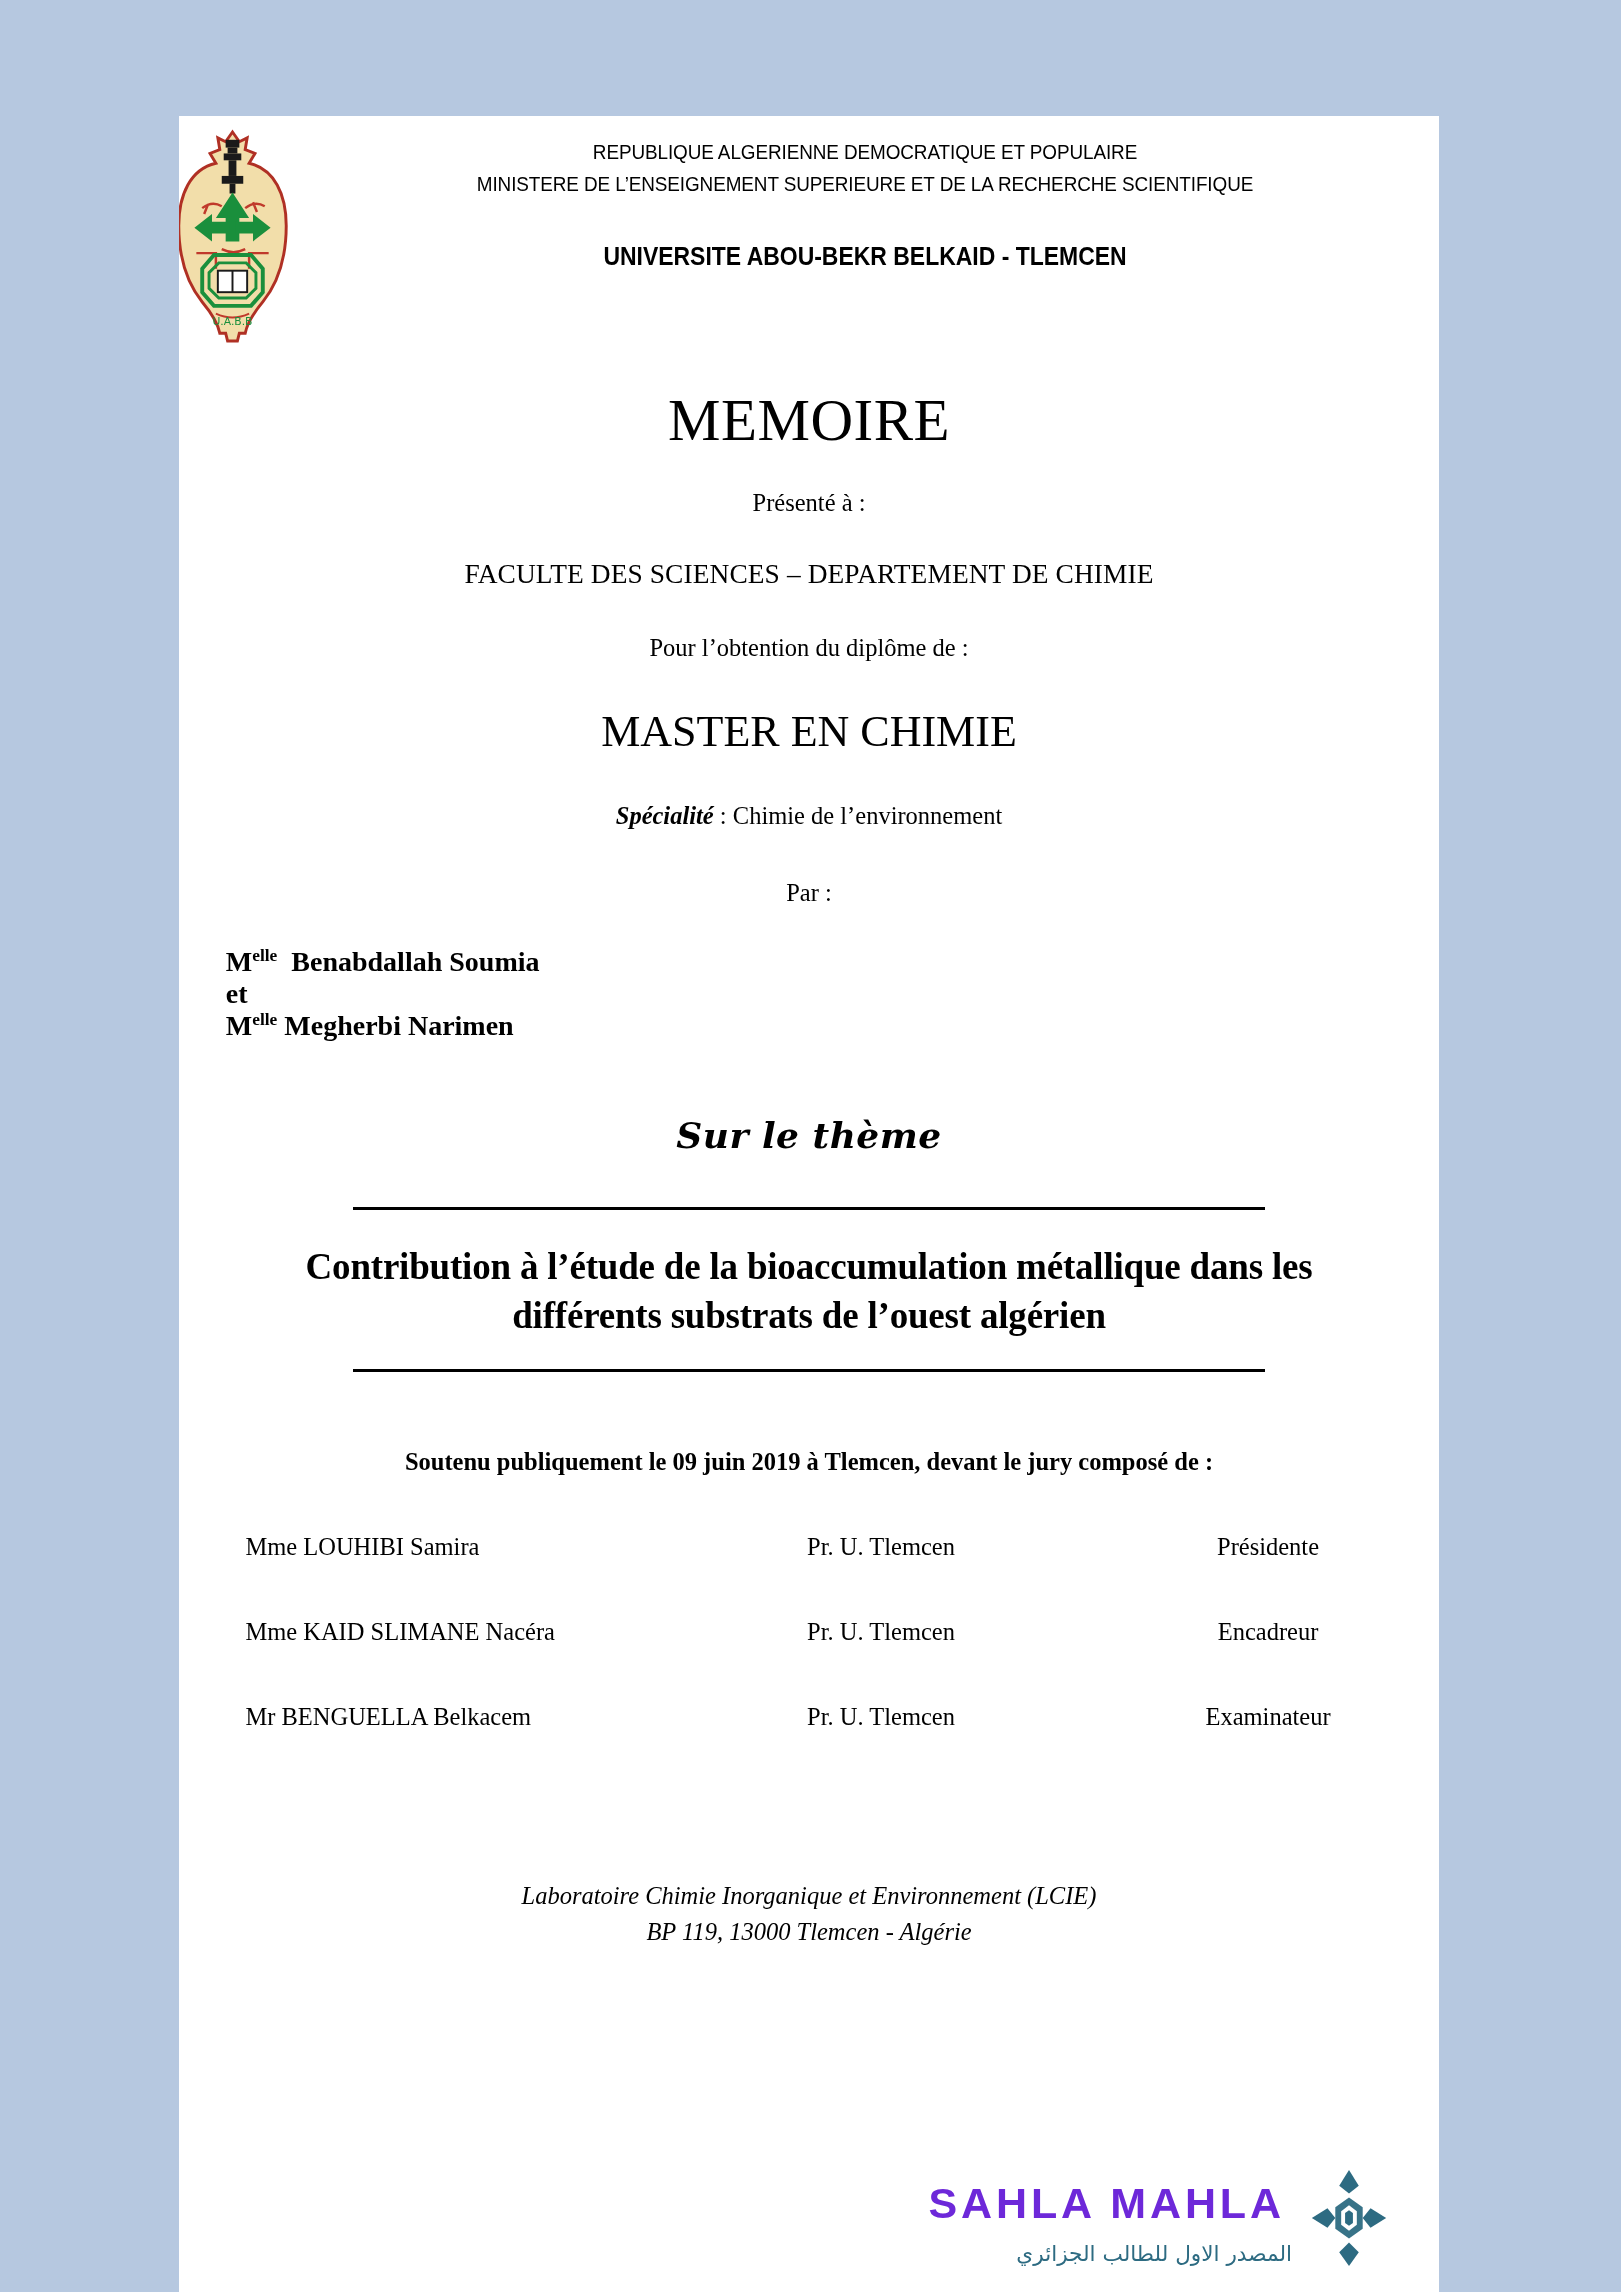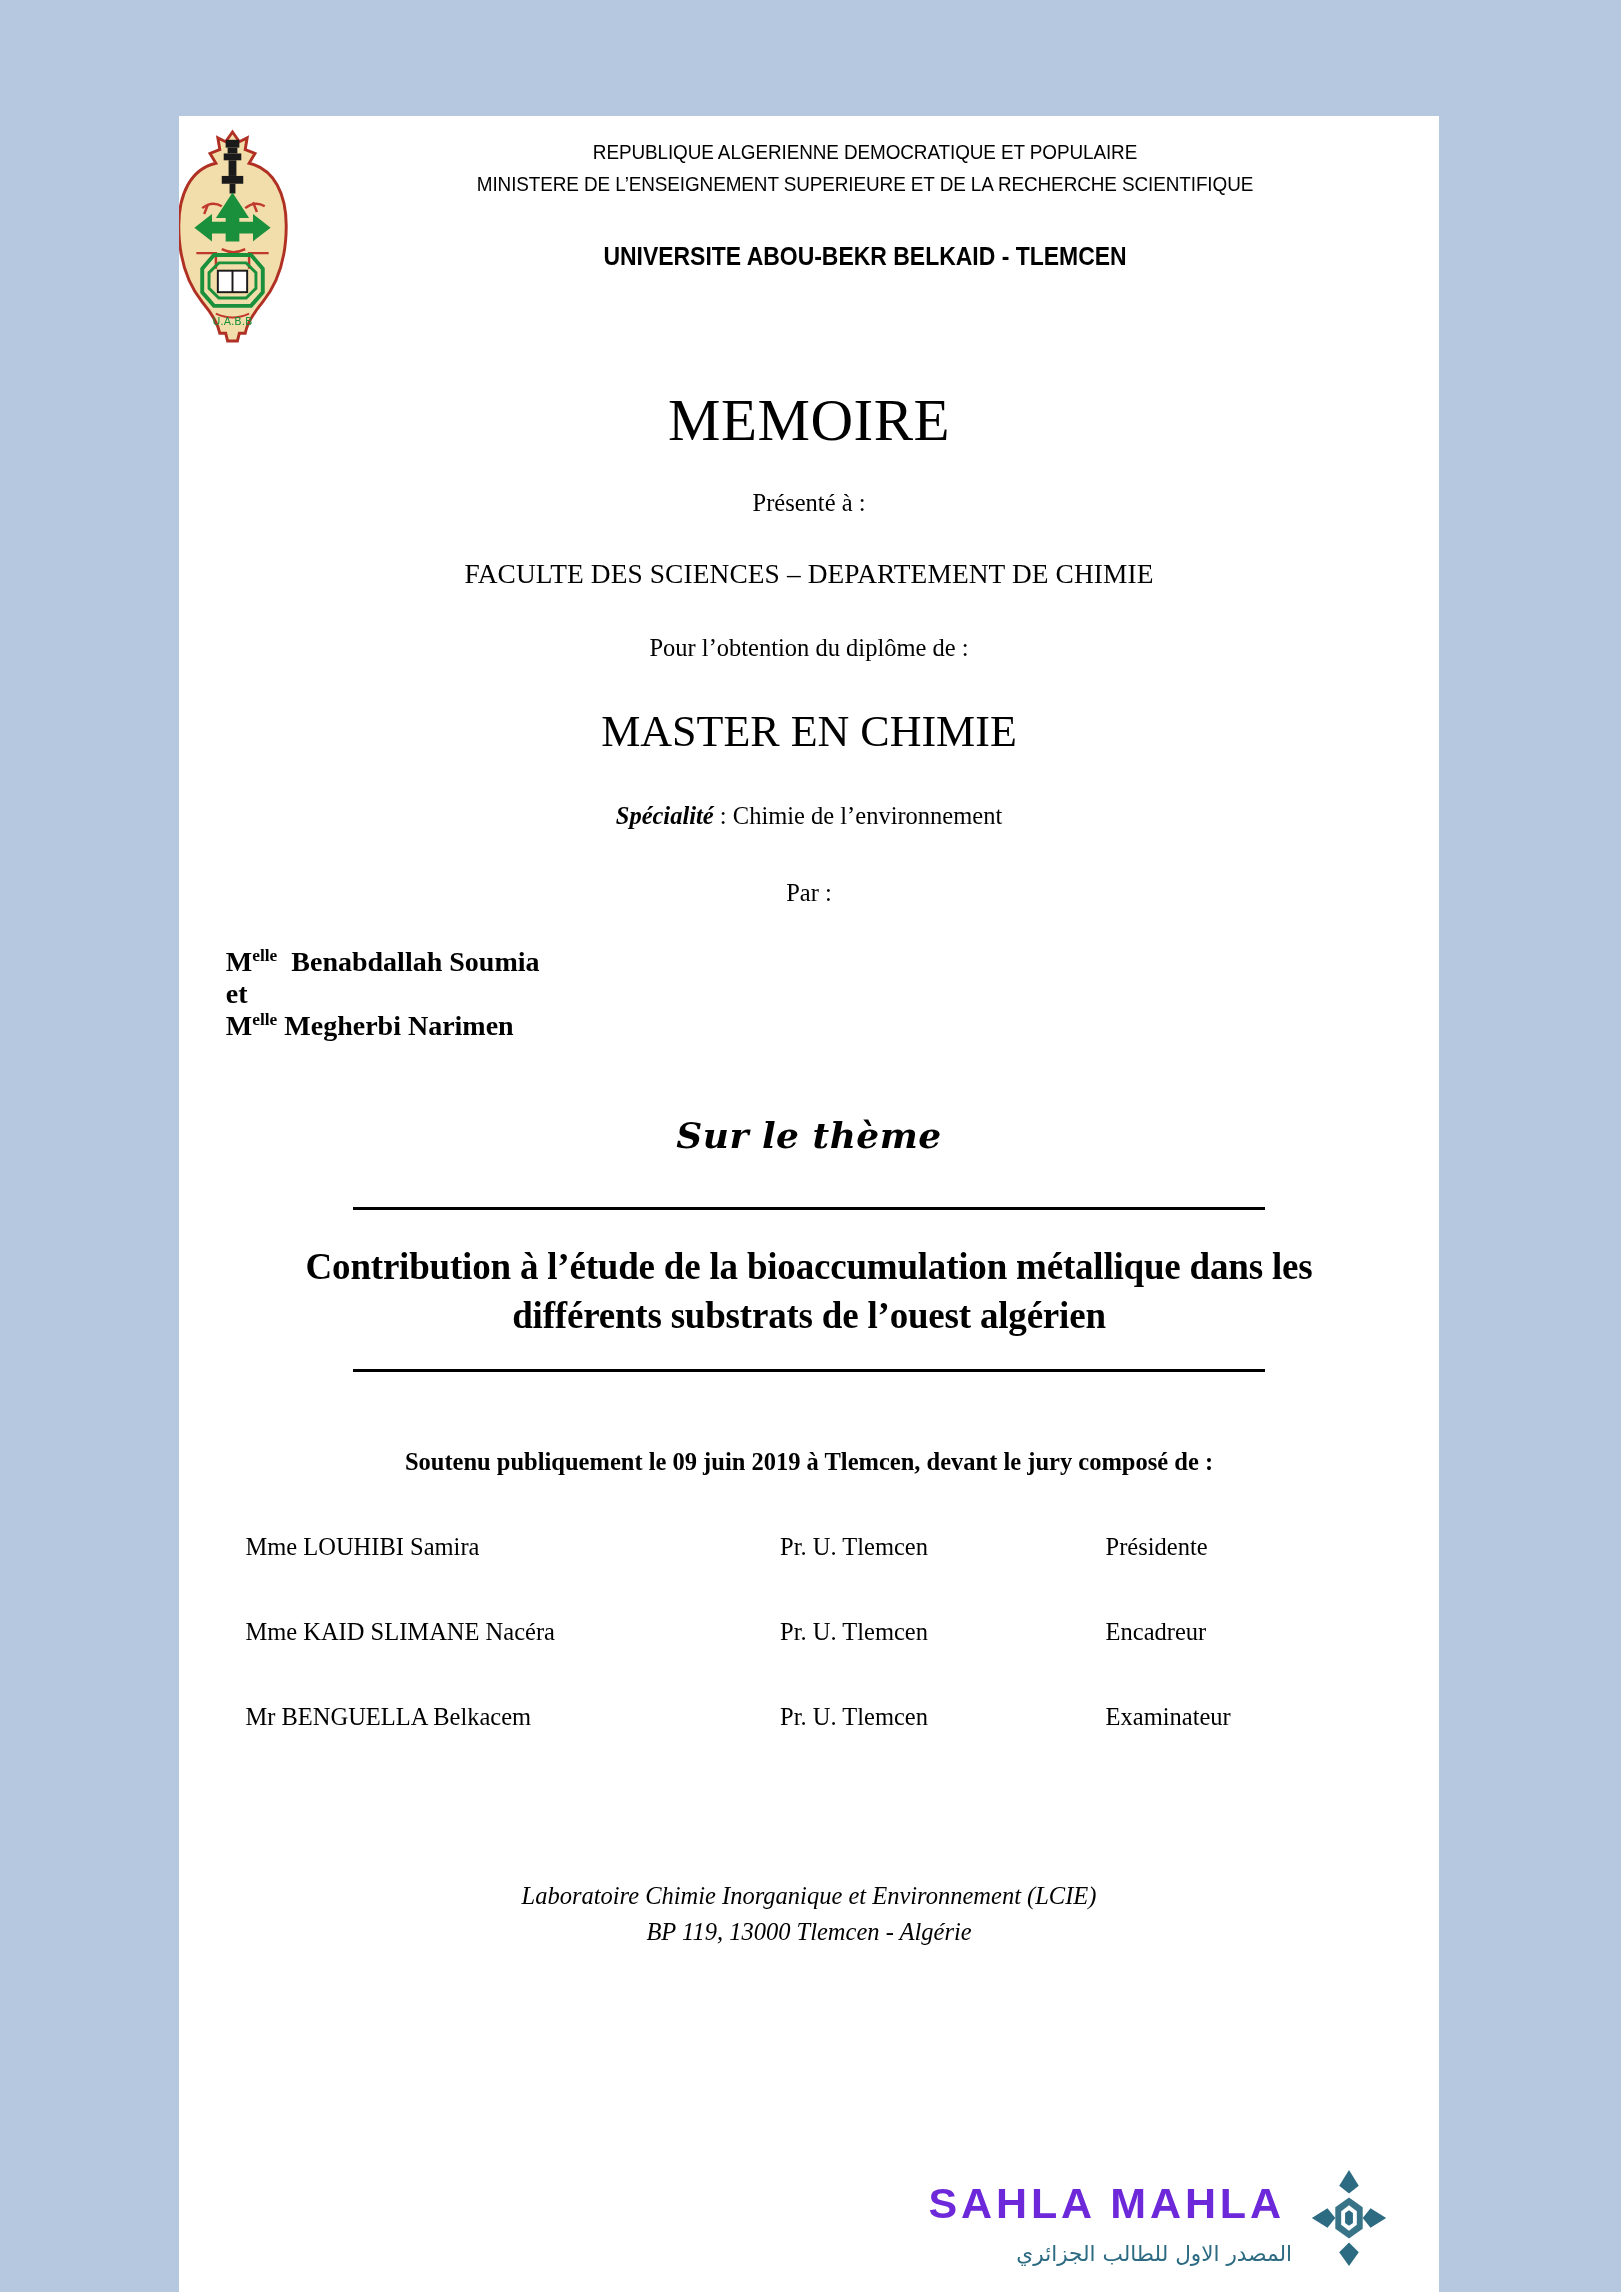--- a/index.html
+++ b/index.html
@@ -157,24 +157,25 @@
 
   .jury {
     margin-top: 27.4px;
     padding: 0 11.8px;
   }
   .jury-row {
     display: flex;
     align-items: baseline;
     font-size: 24.5px;
     margin-top: 32px;
+    gap: 27px;
   }
   .jury-name  { flex: 0 0 46%; text-align: left; padding-left: 17.6px; }
   .jury-aff   { flex: 0 0 28%; text-align: left; margin-top: 25px; }
-  .jury-role  { flex: 1 1 auto; text-align: left; padding-right: 13.7px; }
+  .jury-role  { flex: 1 1 auto; text-align: center; padding-right: 13.7px; }
 
   .lab {
     margin-top: 147px;
     font-size: 24.5px;
     font-style: italic;
     line-height: 1.45;
   }
 
   
   .watermark {

